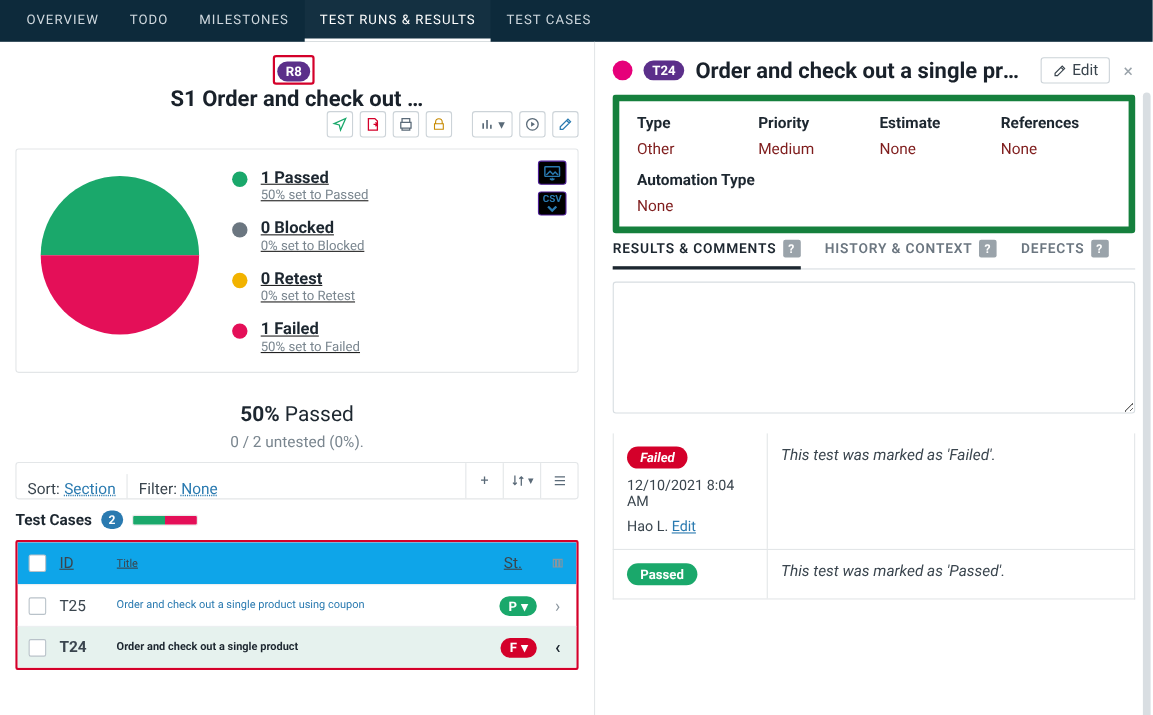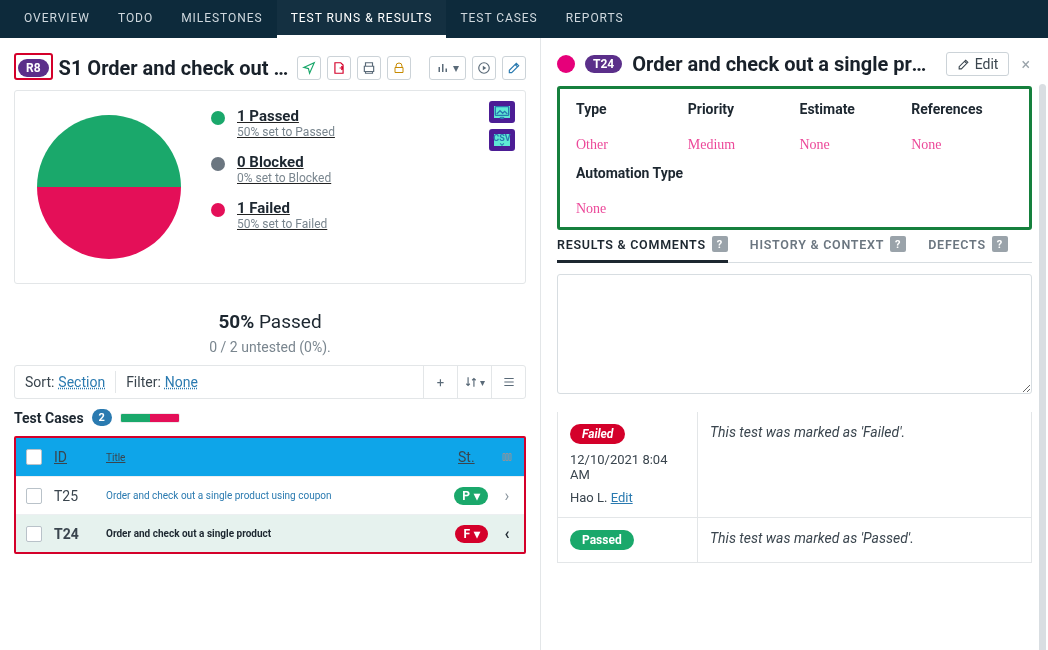--- a/index.html
+++ b/index.html
@@ -6,45 +6,45 @@
   body{width:1048px;height:650px;overflow:hidden;background:#fff;color:#222;}
   
   .topnav{height:38px;background:#0d2a3b;display:flex;align-items:stretch;padding:0 10px;gap:0;}
   .topnav .tab{color:#cfd8de;font-size:12px;letter-spacing:.08em;padding:0 14px;display:flex;align-items:center;cursor:pointer;border-bottom:3px solid transparent;}
   .topnav .tab.active{color:#fff;border-bottom-color:#fff;background:rgba(255,255,255,.03);}
   
   .split{display:flex;height:calc(650px - 38px);}
   .left{width:540px;padding:12px 14px 10px 14px;overflow:hidden;display:flex;flex-direction:column;gap:10px;}
   .right{flex:1;border-left:1px solid #e3e6e8;display:flex;flex-direction:column;min-width:0;}
   
-  .lhdr{display:flex;align-items:flex-end;min-height:30px;}
+  .lhdr{display:flex;align-items:center;min-height:30px;flex-direction:column;}
   .r8box{border:2px solid #d4002a;border-radius:3px;padding:2px 2px;margin-right:6px;}
   .pill{background:#5b2f8a;color:#fff;border-radius:11px;padding:2px 8px;font-weight:700;font-size:12px;}
   .lhdr h1{font-size:20px;font-weight:700;color:#19212a;white-space:nowrap;overflow:hidden;text-overflow:ellipsis;max-width:230px;}
   .iconrow{display:flex;gap:6px;margin-left:auto;align-items:center;}
   .ibtn{width:24px;height:24px;border:1px solid #ccd3d8;border-radius:3px;display:flex;align-items:center;justify-content:center;cursor:pointer;color:#5a6a78;font-size:12px;background:#fff;}
   .ibtn.wide{width:auto;padding:0 6px;gap:3px;}
   
   .card{border:1px solid #e3e6e8;border-radius:3px;background:#fff;}
   .summary{padding:16px 14px 16px 14px;position:relative;}
   .summary .content{display:flex;gap:22px;align-items:flex-start;text-decoration:underline;}
   .pie{width:160px;height:160px;}
   .legend{display:flex;flex-direction:column;gap:14px;}
   .legrow{display:flex;gap:12px;align-items:flex-start;}
   .dot{width:14px;height:14px;border-radius:50%;margin-top:4px;flex-shrink:0;}
   .legtxt .t1{font-weight:700;font-size:15px;color:#1d2730;}
   .legtxt .t2{font-size:12px;color:#7a868f;}
   .dl-icons{position:absolute;top:10px;right:10px;display:flex;flex-direction:column;gap:6px;}
-  .dl{width:26px;height:22px;border:5px solid #4c1d95;border-radius:3px;display:flex;align-items:center;justify-content:center;font-size:9px;font-weight:700;color:#2a7ab0;cursor:pointer;background:#5eead4;}
+  .dl{width:26px;height:22px;border:1px solid #4c1d95;border-radius:3px;display:flex;align-items:center;justify-content:center;font-size:9px;font-weight:700;color:#2a7ab0;cursor:pointer;background:#000000;}
   .pct{text-align:center;margin-top:16px;}
   .pct .big{font-size:19px;color:#1d2730;}
   .pct .big b{font-weight:700;}
   .pct .sub{font-size:14px;color:#7a868f;margin-top:6px;}
   
-  .filterbar{display:flex;align-items:center;border:1px solid #e3e6e8;border-radius:3px;height:34px;font-size:14px;color:#3a454e;}
+  .filterbar{display:flex;align-items:flex-end;border:1px solid #e3e6e8;border-radius:3px;height:34px;font-size:14px;color:#3a454e;}
   .filterbar .seg{padding:0 10px;display:flex;align-items:center;gap:4px;}
   .filterbar .seg a{color:#2a7ab0;text-decoration:underline dotted;cursor:pointer;}
   .filterbar .sep{width:1px;height:22px;background:#e3e6e8;}
   .filterbar .tools{margin-left:auto;display:flex;}
   .filterbar .tbtn{width:34px;height:32px;border-left:1px solid #e3e6e8;display:flex;align-items:center;justify-content:center;cursor:pointer;color:#5a6a78;font-size:13px;}
   
   .tc-hdr{display:flex;align-items:center;gap:8px;font-size:14px;}
   .tc-hdr b{font-weight:700;color:#1d2730;}
   .countpill{background:#2a7ab0;color:#fff;border-radius:9px;padding:0 7px;font-size:11px;font-weight:700;line-height:17px;}
   .minibar{width:60px;height:10px;border-radius:2px;overflow:hidden;display:flex;border:1px solid rgba(0,0,0,.08);}
@@ -65,23 +65,23 @@
   .chev{width:14px;text-align:center;color:#8a959e;cursor:pointer;}
   .colbtn{color:#8a959e;cursor:pointer;font-size:14px;}
   
   .rhdr{display:flex;align-items:center;gap:10px;padding:14px 16px 10px 16px;}
   .rhdr .sdot{width:18px;height:18px;border-radius:50%;background:#e6007a;}
   .rhdr .pill{background:#5b2f8a;}
   .rhdr h2{font-size:20px;font-weight:700;color:#19212a;white-space:nowrap;overflow:hidden;text-overflow:ellipsis;flex:1;}
   .editbtn{border:1px solid #ccd3d8;border-radius:3px;padding:3px 10px;display:flex;align-items:center;gap:5px;cursor:pointer;color:#3a454e;font-size:14px;}
   .closex{color:#9aa3aa;cursor:pointer;font-size:16px;padding:0 2px;}
   .rbody{padding:0 16px 10px 16px;overflow:auto;flex:1;}
-  .meta{border:3px solid #15803d;border-radius:3px;padding:12px 16px 10px 16px;display:grid;grid-template-columns:repeat(4,1fr);row-gap:12px;column-gap:10px;}
+  .meta{border:6px solid #15803d;border-radius:3px;padding:12px 16px 10px 16px;display:grid;grid-template-columns:repeat(4,1fr);row-gap:12px;column-gap:10px;}
   .meta .lbl{font-weight:700;font-size:14px;color:#1d2730;}
-  .meta .val{font-size:14px;color:#ec4899;margin-top:20px;font-family:Liberation Serif, serif;}
+  .meta .val{font-size:14px;color:#7f1d1d;margin-top:8px;}
   .meta .cell.span2{grid-column:span 2;}
   .nodetails{font-style:italic;color:#3a454e;font-size:14px;margin:14px 2px 16px 2px;}
   
   .rtabs{display:flex;gap:22px;border-bottom:1px solid #d7dde1;margin-bottom:11px;}
   .rtab{display:flex;align-items:center;gap:6px;font-size:12.5px;letter-spacing:.06em;color:#6b7680;padding:6px 0 8px 0;cursor:pointer;font-weight:600;border-bottom:3px solid transparent;margin-bottom:-1px;}
   .rtab.active{color:#1d2730;border-bottom-color:#1d2730;}
   .helpq{width:16px;height:16px;background:#9aa3aa;color:#fff;font-weight:700;font-size:11px;display:flex;align-items:center;justify-content:center;border-radius:2px;}
   .combox{width:100%;height:120px;border:1px solid #d7dde1;border-radius:3px;resize:vertical;margin-bottom:14px;padding:8px;font-family:inherit;font-size:14px;}
   .resrow{display:flex;border:1px solid #e3e6e8;border-top:none;}
   .resrow:first-of-type{border-top:1px solid #e3e6e8;}
@@ -97,21 +97,20 @@
 </style>
 </head>
 <body>
 
 <div class="topnav">
   <div class="tab">OVERVIEW</div>
   <div class="tab">TODO</div>
   <div class="tab">MILESTONES</div>
   <div class="tab active">TEST RUNS &amp; RESULTS</div>
   <div class="tab">TEST CASES</div>
-  <div class="tab">REPORTS</div>
 </div>
 
 <div class="split">
 
   <div class="left">
     <div class="lhdr">
       <span class="r8box">
         <span class="pill">R8</span>
       </span>
       <h1>S1 Order and check out a …</h1>
@@ -189,20 +188,27 @@
               </div>
           </div>
           <div class="legrow">
             <span class="dot" style="background:#6b7680"></span>
             <div class="legtxt">
                 <div class="t1">0 Blocked</div>
                 <div class="t2">0% set to Blocked</div>
               </div>
           </div>
           <div class="legrow">
+            <span class="dot" style="background:#f2b300"></span>
+            <div class="legtxt">
+                <div class="t1">0 Retest</div>
+                <div class="t2">0% set to Retest</div>
+              </div>
+          </div>
+          <div class="legrow">
             <span class="dot" style="background:#e40f58"></span>
             <div class="legtxt">
                 <div class="t1">1 Failed</div>
                 <div class="t2">50% set to Failed</div>
               </div>
           </div>
         </div>
       </div>
     </div>
 

